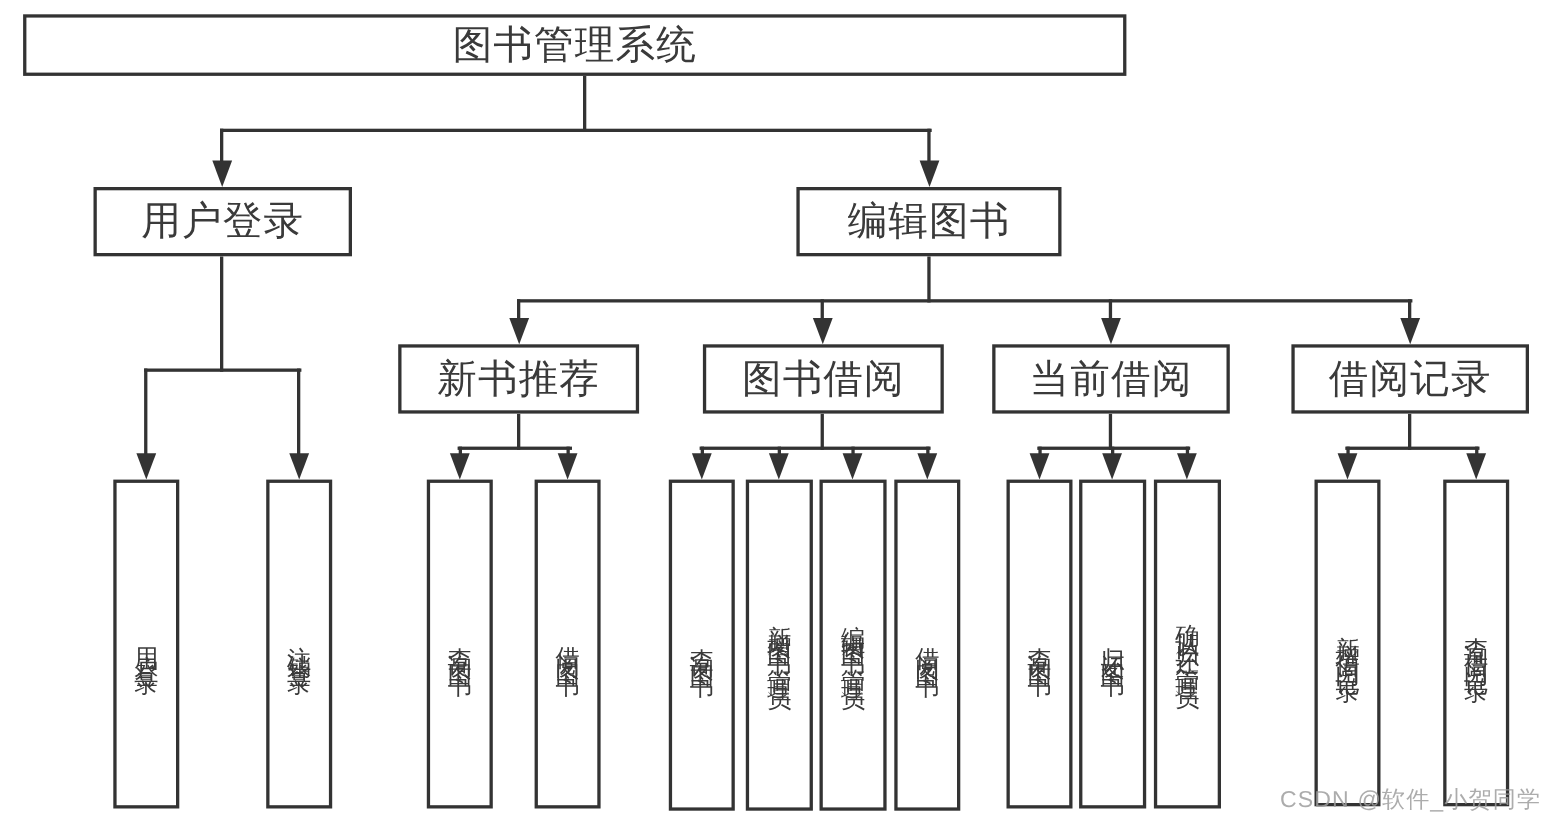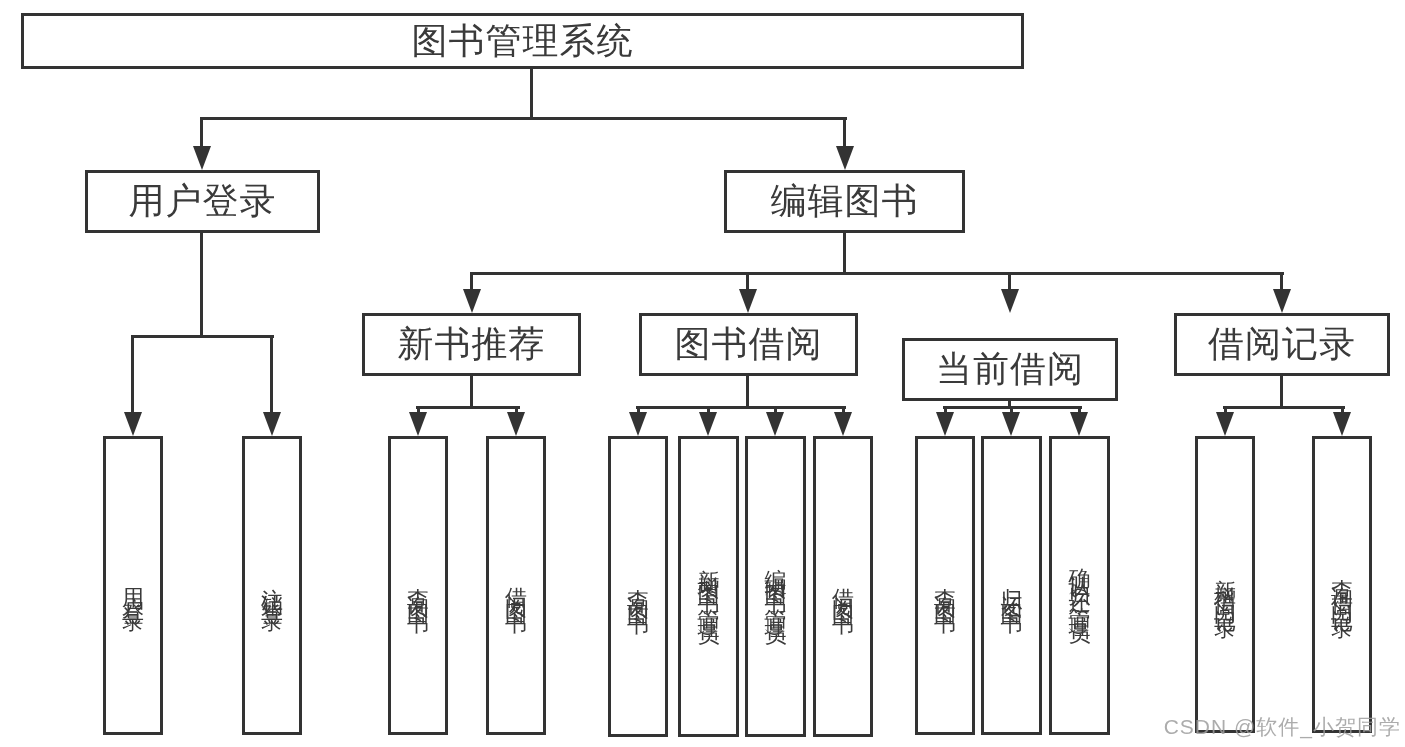--- a/index.html
+++ b/index.html
@@ -103,21 +103,21 @@
   <div class="box" style="left:724px;top:170px;width:241px;height:63px;">
     <span class="hlbl">编辑图书</span>
   </div>
 
   <div class="box" style="left:639px;top:313px;width:219px;height:63px;">
     <span class="hlbl">图书借阅</span>
   </div>
   <div class="box" style="left:362px;top:313px;width:219px;height:63px;">
     <span class="hlbl">新书推荐</span>
   </div>
-  <div class="box" style="left:902px;top:313px;width:216px;height:63px;margin-top:25px;">
+  <div class="box" style="left:902px;top:313px;width:216px;height:63px;">
     <span class="hlbl">当前借阅</span>
   </div>
   <div class="box" style="left:1174px;top:313px;width:216px;height:63px;">
     <span class="hlbl">借阅记录</span>
   </div>
 
   <div class="box" style="left:103px;top:436px;width:60px;height:299px;">
     <span class="vlbl">用户登录</span>
   </div>
   <div class="box" style="left:242px;top:436px;width:60px;height:299px;">

